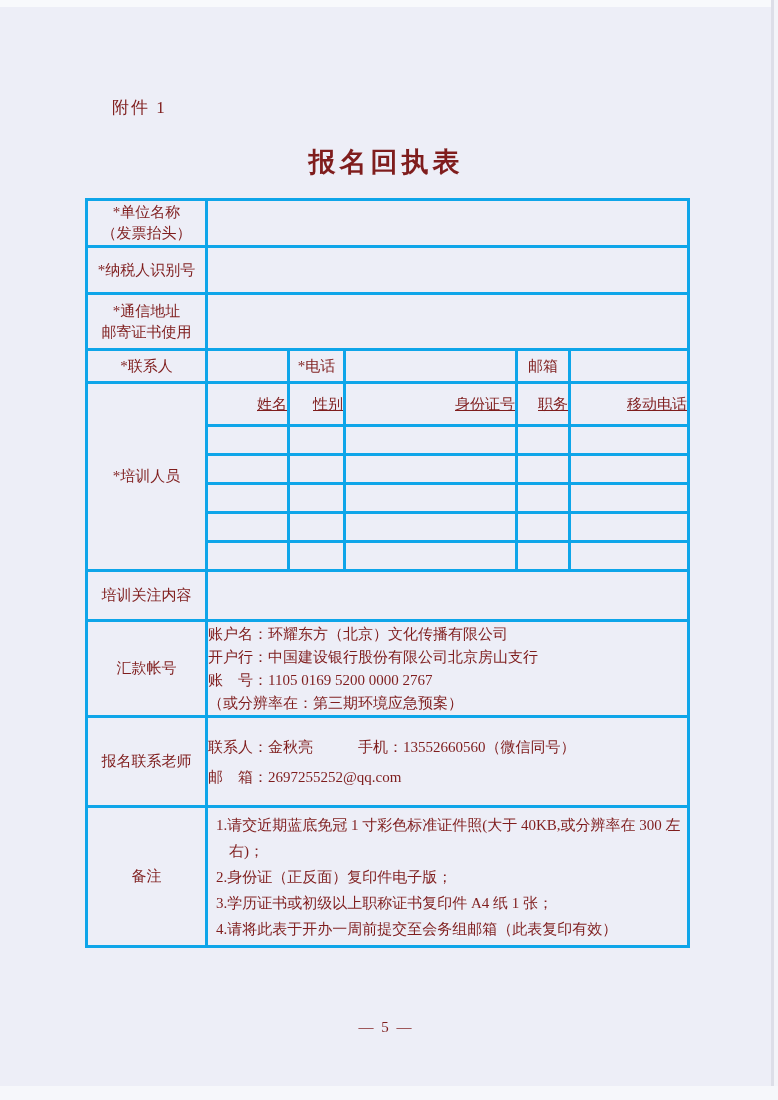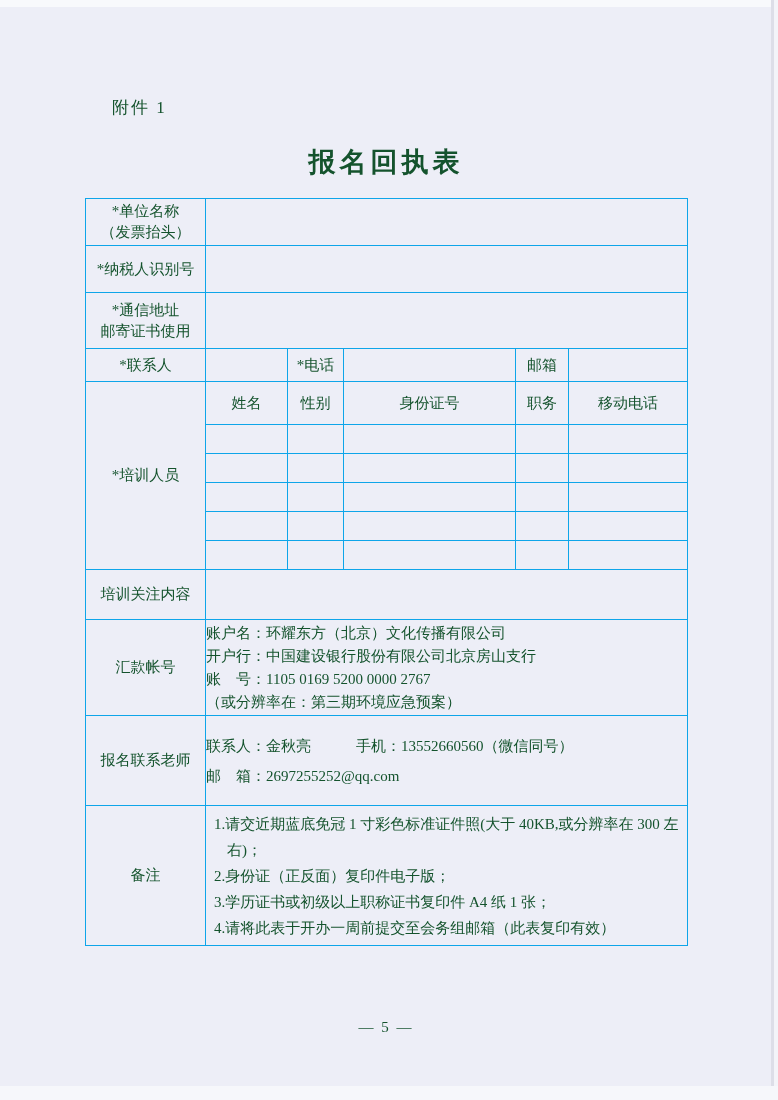--- a/index.html
+++ b/index.html
@@ -2,21 +2,21 @@
 <html><head>
 <meta charset="utf-8">
 <style>
   html,body{margin:0;padding:0;background:#ffffff;}
   .page{
     position:relative;
     width:778px;height:1100px;
     background:#edeef7;
     overflow:hidden;
     font-family:"Liberation Serif", serif;
-    color:#14532d;
+    color:#7f1d1d;
   }
   
   .edge-top{position:absolute;left:0;top:0;width:778px;height:7px;background:#f8f9fc;}
   .edge-bottom{position:absolute;left:0;top:1086px;width:778px;height:14px;background:#f6f7fb;}
   .edge-right{position:absolute;left:771px;top:0;width:3px;height:1100px;background:#dddee8;}
   .edge-right-white{position:absolute;left:774px;top:0;width:4px;height:1100px;background:#f3f4f9;}
 
   .attachment{
     position:absolute;left:112px;top:96px;
     font-size:17px;letter-spacing:2px;
@@ -27,27 +27,27 @@
     font-size:27px;font-weight:600;letter-spacing:4px;
   }
   table.form{
     position:absolute;left:85px;top:198px;
     width:602px;
     border-collapse:collapse;
     table-layout:fixed;
     font-size:15px;
   }
   table.form td{
-    border:1px solid #0ea5e9;
+    border:3px solid #0ea5e9;
     padding:0;
     vertical-align:middle;
     overflow:hidden;
   }
   td.lab{text-align:center;line-height:21px;}
-  td.hdr{text-align:center;}
+  td.hdr{text-align:right;text-decoration:underline;}
   td.content{padding-left:24px;text-align:left;}
   .remit-line{line-height:23px;}
   .teacher-line1{line-height:22px;margin-bottom:0;}
   .teacher-line2{line-height:22px;margin-top:8px;}
   td.notes{padding:5px 3px 5px 8px;vertical-align:middle;margin-top:18px;}
   .note-item{
     padding-left:21px;text-indent:-13px;
     line-height:26px;
   }
   .footer{

